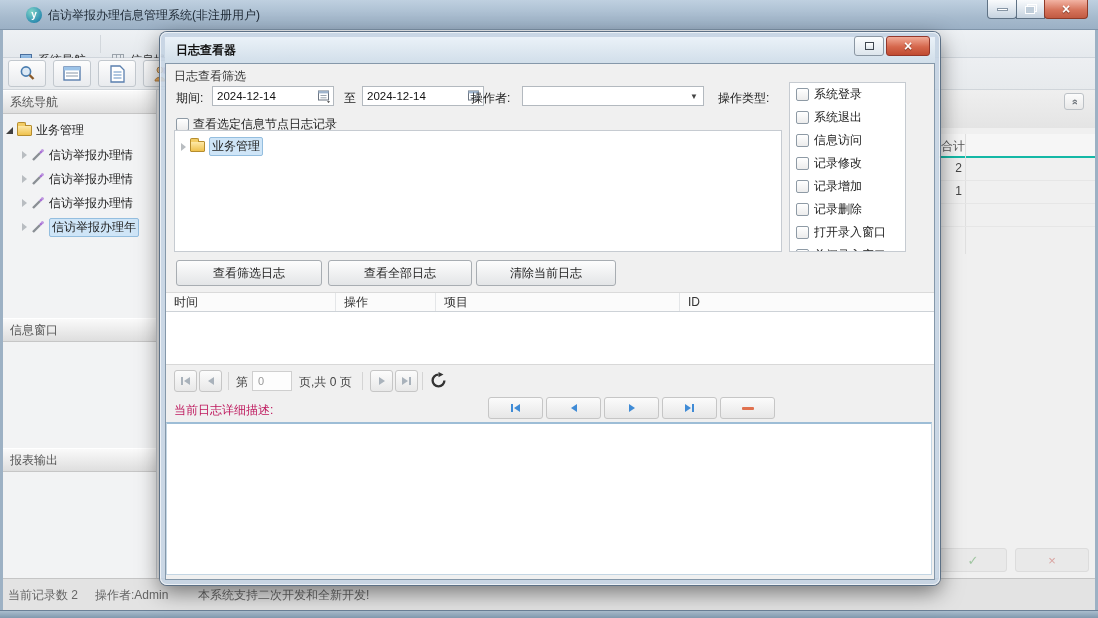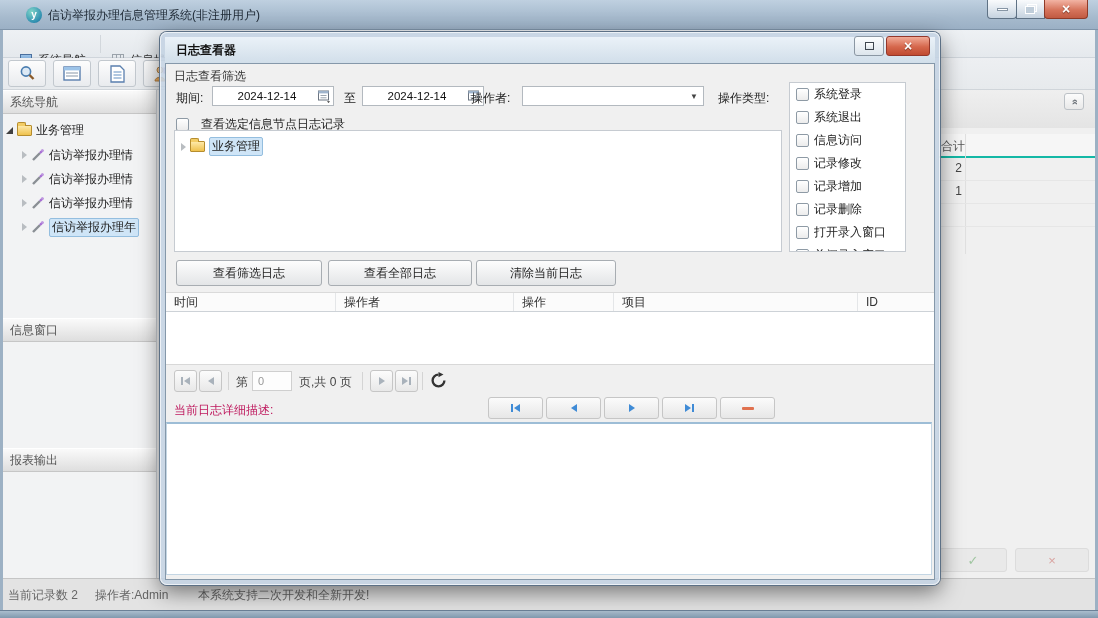--- a/index.html
+++ b/index.html
@@ -80,26 +80,26 @@
     background:linear-gradient(rgba(236,243,249,.95),rgba(210,223,234,.95));
     line-height:26px; padding-left:11px; font-weight:bold; color:#111; font-size:12px; }
   .dbtn { position:absolute; top:4px; height:20px; border-radius:3px; display:flex; align-items:center; justify-content:center; }
   .dbtn.res { right:56px; width:30px; border:1px solid #8b97a3; background:linear-gradient(#fbfdfe,#dde5ec); }
   .dbtn.cls { right:10px; width:44px; border:1px solid #94372a; background:linear-gradient(#f2ab97,#d5674c 55%,#c04b31); }
   .dlg-rg { width:9px; height:8px; border:1px solid #3f474f; background:linear-gradient(#fff,#dde4ea); }
   .dlg-body { position:absolute; left:5px; top:31px; right:5px; bottom:5px; background:#f0f0f0; border:1px solid #8598aa; }
 
   .flt-title { position:absolute; left:8px; top:4px; color:#333; }
   .frow-label { position:absolute; top:26px; color:#222; }
-  .datefield { position:absolute; top:22px; width:122px; height:20px; background:#fff; border:1px solid #b3b9bf; display:flex; align-items:center;text-align:center; }
+  .datefield { position:absolute; top:22px; width:122px; height:20px; background:#fff; border:1px solid #b3b9bf; display:flex; align-items:center; }
   .datefield .dtext { flex:1; padding-left:4px; font-size:11.5px; color:#111; }
   .combo { position:absolute; top:22px; left:356px; width:182px; height:20px; background:#fff; border:1px solid #b3b9bf; }
   .combo-arrow { position:absolute; right:5px; top:5px; font-size:8px; color:#444; }
   .cbx { width:13px; height:13px; background:linear-gradient(#fff,#ececec); border:1px solid #8e9aa5; border-radius:2px; flex:none; }
-  .node-check { position:absolute; left:10px; top:52px; display:flex; align-items:center; gap:12px; }
+  .node-check { position:absolute; left:10px; top:52px; display:flex; align-items:center; gap:4px; }
 
   .dtree { position:absolute; left:8px; top:66px; width:608px; height:122px; background:#fff; border:1px solid #c6cbd1; }
   .dtree-row { display:flex; align-items:center; gap:4px; margin:6px 0 0 6px; }
 
   .cb-panel { position:absolute; left:623px; top:18px; width:117px; height:170px; background:#fff; border:1px solid #c6cbd1; overflow:hidden; }
   .cb-item { display:flex; align-items:center; gap:5px; height:23px; padding-left:6px; }
 
   .abtn { position:absolute; top:196px; height:26px; border:1px solid #a8adb2; border-radius:3px;
     background:linear-gradient(#fdfdfd,#e3e5e7); text-align:center; color:#222; font-size:12px; }
 
@@ -368,21 +368,20 @@
             <span>关闭录入窗口</span>
           </div>
       </div>
 
       <button class="abtn" style="left:10px; width:146px;">查看筛选日志</button>
       <button class="abtn" style="left:162px; width:144px;">查看全部日志</button>
       <button class="abtn" style="left:310px; width:140px;">清除当前日志</button>
 
       <div class="lt-head">
         <div class="cell" style="width:170px;">时间</div>
-        <div class="cell" style="width:178px;">操作者</div>
         <div class="cell" style="width:100px;">操作</div>
         <div class="cell" style="width:244px;">项目</div>
         <div class="cell" style="width:76px; border-right:none;">ID</div>
       </div>
       <div class="lt-body"></div>
 
       <div class="pager">
         <div class="pbtn" style="left:8px;">
             <span class="vbar"></span>
             <span class="tri-l"></span>

